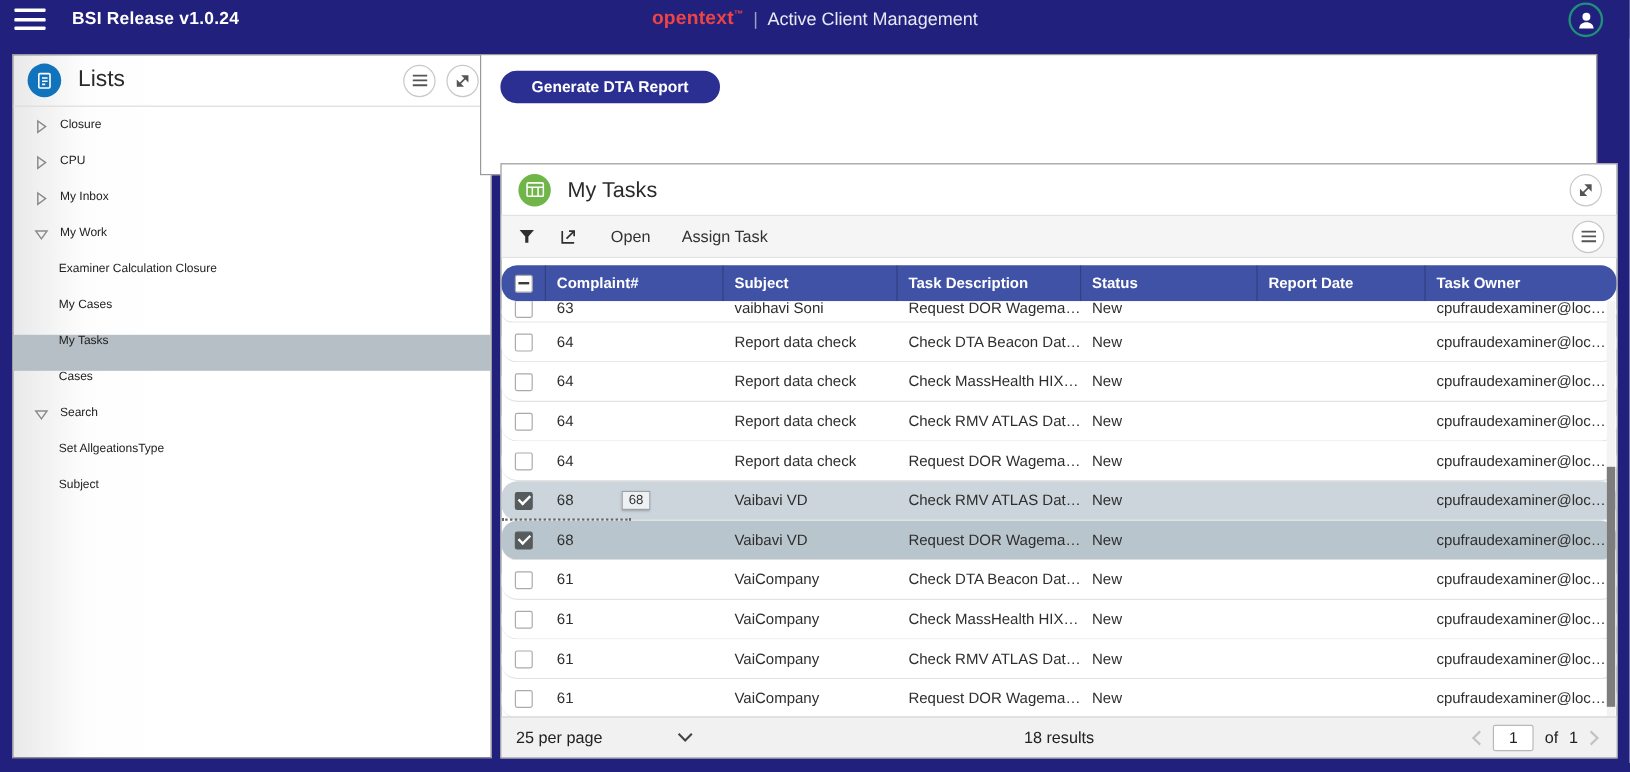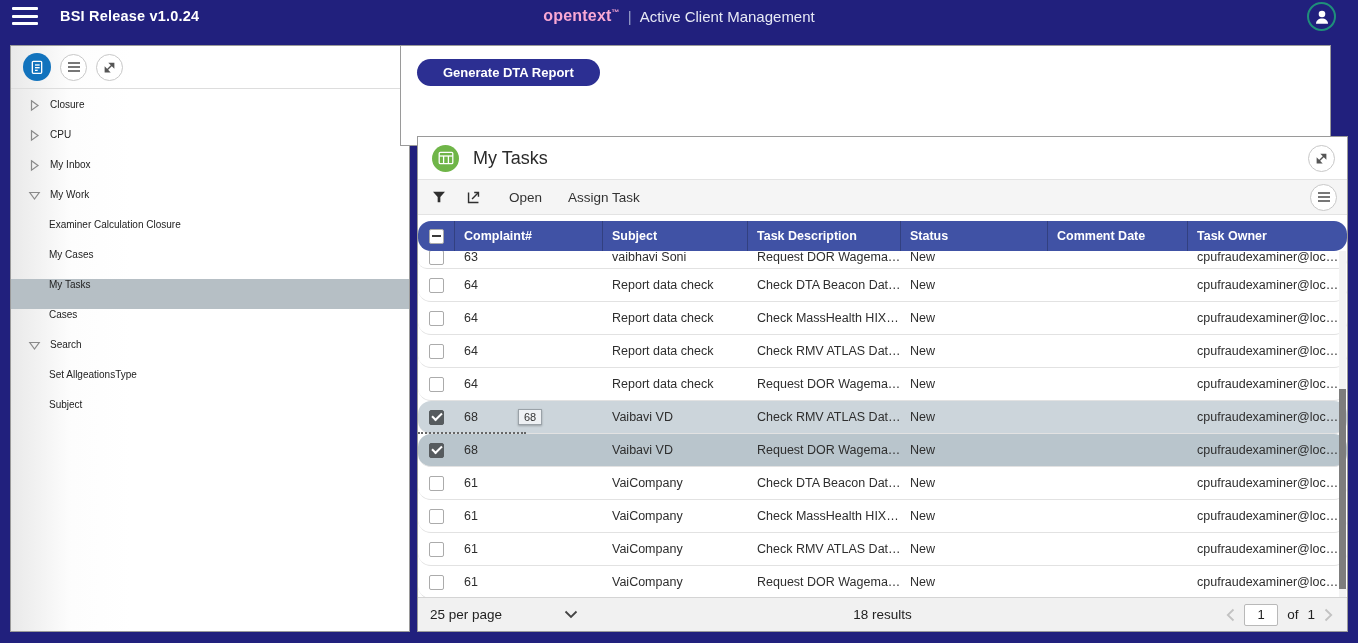--- a/index.html
+++ b/index.html
@@ -8,21 +8,21 @@
 
   
   .navbar { position:absolute; left:0; top:0; width:1358px; height:32px; background:#21207d;
             display:flex; align-items:center; color:#fff; }
   .nav-burger { width:26px; height:18px; margin-left:12px; display:flex; flex-direction:column;
                 justify-content:space-between; cursor:pointer; }
   .nav-burger span { display:block; height:3px; background:#fff; border-radius:1px; }
   .nav-title { margin-left:22px; font-size:14.5px; font-weight:bold; letter-spacing:.2px; }
   .nav-brand { position:absolute; left:0; right:0; top:0; height:32px; display:flex;
                align-items:center; justify-content:center; pointer-events:none; }
-  .brand-word { font-size:16px; font-weight:bold; color:#f9a8d4; letter-spacing:.2px; }
+  .brand-word { font-size:16px; font-weight:bold; color:#ef4444; letter-spacing:.2px; }
   .brand-tm { font-size:8px; vertical-align:super; }
   .brand-sep { color:#9aa0c9; margin:0 8px; font-weight:200; font-size:15px; }
   .brand-product { font-size:15px; color:#e7e9f5; font-weight:400; }
   .nav-avatar { position:absolute; right:22px; top:2px; width:29px; height:29px; border-radius:50%;
                 border:2px solid #1f8f7a; display:flex; align-items:center; justify-content:center; cursor:pointer; }
 
   
   .panel { position:absolute; background:#fff; border:1px solid #9a9a9a; }
 
   
@@ -130,20 +130,21 @@
 <div class="panel" id="lists-panel">
   <div class="lists-header">
     <div class="lists-icon">
       <svg width="16" height="16" viewBox="0 0 24 24" fill="none" stroke="#fff" stroke-width="2">
         <rect x="5" y="3.5" width="14" height="18" rx="1.5"></rect>
           <line x1="9" y1="9" x2="16" y2="9"></line>
           <line x1="9" y1="13" x2="16" y2="13"></line>
           <line x1="9" y1="17" x2="13" y2="17"></line>
       </svg>
     </div>
+    <div class="lists-title">Lists</div>
     <div class="circle-btn">
       <svg width="14" height="12" viewBox="0 0 14 12" stroke="#555" stroke-width="1.6">
           <line x1="1" y1="2" x2="13" y2="2"></line>
           <line x1="1" y1="6" x2="13" y2="6"></line>
           <line x1="1" y1="10" x2="13" y2="10"></line>
         </svg>
     </div>
     <div class="circle-btn">
       <svg width="13" height="13" viewBox="0 0 14 14" stroke="#555" stroke-width="1.5" fill="#555">
           <line x1="3.5" y1="10.5" x2="10.5" y2="3.5"></line>
@@ -258,21 +259,21 @@
   </div>
 
   <div class="tgrid thead">
     <div class="hcell cb-cell" style="justify-content:center;padding-left:0;">
         <span class="cb indeterminate"></span>
       </div>
     <div class="hcell">Complaint#</div>
     <div class="hcell">Subject</div>
     <div class="hcell">Task Description</div>
     <div class="hcell">Status</div>
-    <div class="hcell">Comment Date</div>
+    <div class="hcell">Report Date</div>
     <div class="hcell">Task Owner</div>
   </div>
 
   <div>
     <div class="tgrid trow clipped">
       <div class="cell cb-cell">
           <span class="cb"></span>
         </div>
       <div class="cell">63</div>
       <div class="cell">vaibhavi Soni</div>

